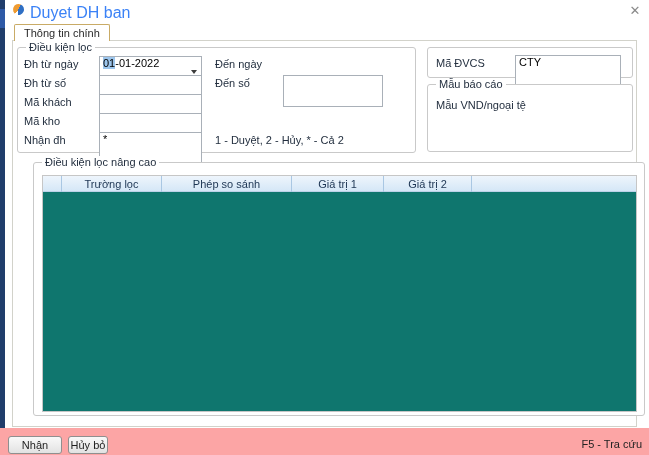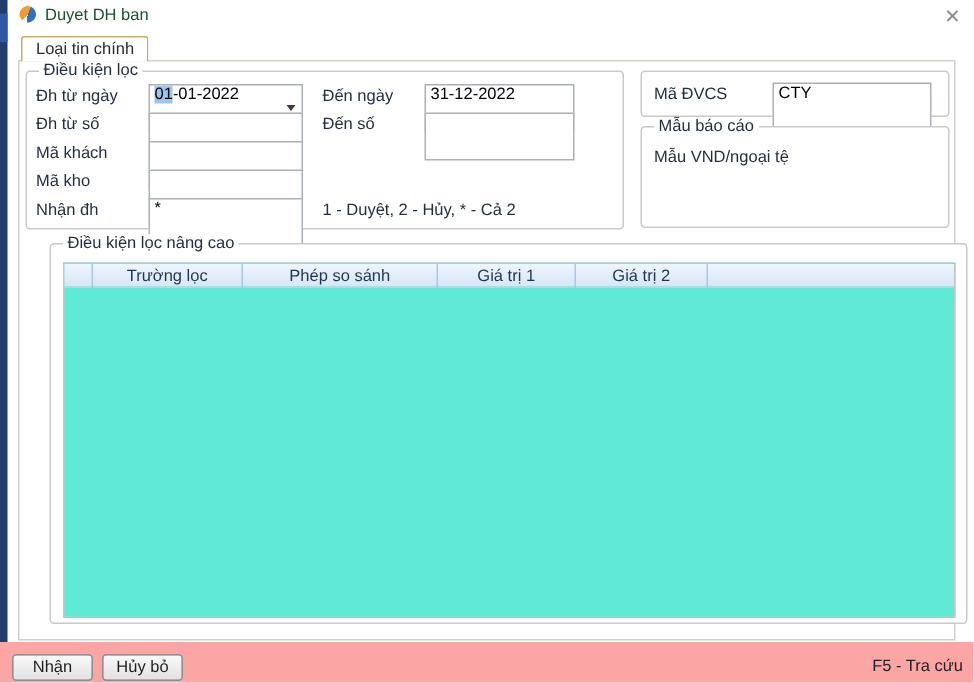--- a/index.html
+++ b/index.html
@@ -10,21 +10,21 @@
     font-size:11px; color:#232f3f;
   }
   
   .left-strip { position:absolute; left:0; top:0; width:5px; height:428px; background:#203d6b; z-index:10; }
   .left-strip-accent { position:absolute; left:0; top:9px; width:5px; height:19px; background:#2e59a6; }
 
   
   .titlebar { position:absolute; left:0; top:0; width:649px; height:22px; background:#fff; }
   .app-icon { position:absolute; left:13px; top:4px; width:11px; height:11px; border-radius:50%;
     background:conic-gradient(#2f6fc4 0 45%, #ffffff 45% 55%, #ef9b31 55% 100%); transform:rotate(25deg); }
-  .window-title { position:absolute; left:30px; top:4px; font-size:11px; color:#14532d; white-space:nowrap; }
+  .window-title { position:absolute; left:30px; top:4px; font-size:16px; color:#3b82f6; white-space:nowrap; }
   .close-btn { position:absolute; left:626px; top:2px; width:18px; height:18px; text-align:center;
     line-height:18px; font-size:13px; color:#8a8a8a; cursor:default; }
 
   
   .tab { position:absolute; left:14px; top:24px; height:17px; padding:1px 9px 0; background:#fff;
     border:1px solid #c9ab66; border-bottom:none; border-radius:2px 2px 0 0; z-index:3;
     line-height:15px; color:#2a2a2a; white-space:nowrap; }
 
   
   .page { position:absolute; left:12px; top:40px; width:625px; height:387px;
@@ -52,64 +52,63 @@
   .r4 { top:65px; } .lr4 { top:67px; }
   .r5 { top:84px; } .lr5 { top:86px; }
   .c1-label { left:6px; }
   .c1-input { left:81px; width:103px; }
   .c2-label { left:197px; }
   .c2-input { left:265px; width:100px; }
   .hint { left:197px; white-space:nowrap; color:#232f3f; position:absolute; }
 
   
   .adv-table { position:absolute; left:8px; top:12px; width:595px; height:237px;
-    border:1px solid #c6c6c6; background:#5eead4; }
+    border:1px solid #c6c6c6; background:#0f766e; }
   .adv-header { display:flex; height:16px; background:linear-gradient(#eef5fc,#d5e7f7);
     border-bottom:1px solid #bcd2e8; }
   .adv-hcell { height:16px; line-height:16px; text-align:center; color:#1d3553;
     border-right:1px solid #a9c7e3; overflow:hidden; white-space:nowrap; }
   .hc0 { width:19px; } .hc1 { width:100px; } .hc2 { width:130px; } .hc3 { width:92px; }
   .hc4 { width:88px; } .hc5 { flex:1; border-right:none; }
 
   .btn { background:linear-gradient(#f9f9f9,#e2e2e2); border:1px solid #8f8f8f; border-radius:3px;
     text-align:center; color:#1e1e1e; cursor:default; }
 
   
   .footer { position:absolute; left:0; top:428px; width:649px; height:27px; background:#fca5a5; }
   .btn-accept { position:absolute; left:8px; top:8px; width:54px; height:18px; line-height:16px; }
-  .btn-cancel { position:absolute; left:68px; top:8px; width:54px; height:18px; line-height:16px; }
+  .btn-cancel { position:absolute; left:68px; top:8px; width:40px; height:18px; line-height:16px; }
   .status-text { position:absolute; right:7px; top:10px; color:#232323; white-space:nowrap;padding-left:28px; }
 </style>
 </head>
 <body>
 
 <div class="titlebar">
   <div class="app-icon"></div>
   <div class="window-title">Duyet DH ban</div>
   <div class="close-btn">✕</div>
 </div>
 
 <div class="left-strip">
   <div class="left-strip-accent"></div>
 </div>
 
-<div class="tab">Loại tin chính</div>
+<div class="tab">Thông tin chính</div>
 
 <div class="page">
 
   <div class="grp" id="grp-filter">
     <div class="grp-legend">Điều kiện lọc</div>
 
     <div class="fld-label c1-label lr1">Đh từ ngày</div>
     <div class="textbox c1-input r1">
       <span class="sel">01</span><span>-01-2022</span>
       <div class="combo-arrow"></div>
     </div>
     <div class="fld-label c2-label lr1">Đến ngày</div>
-    <div class="textbox c2-input r1">31-12-2022</div>
 
     <div class="fld-label c1-label lr2">Đh từ số</div>
     <div class="textbox c1-input r2"></div>
     <div class="fld-label c2-label lr2">Đến số</div>
     <div class="textbox c2-input r2"></div>
 
     <div class="fld-label c1-label lr3">Mã khách</div>
     <div class="textbox c1-input r3"></div>
 
     <div class="fld-label c1-label lr4">Mã kho</div>

